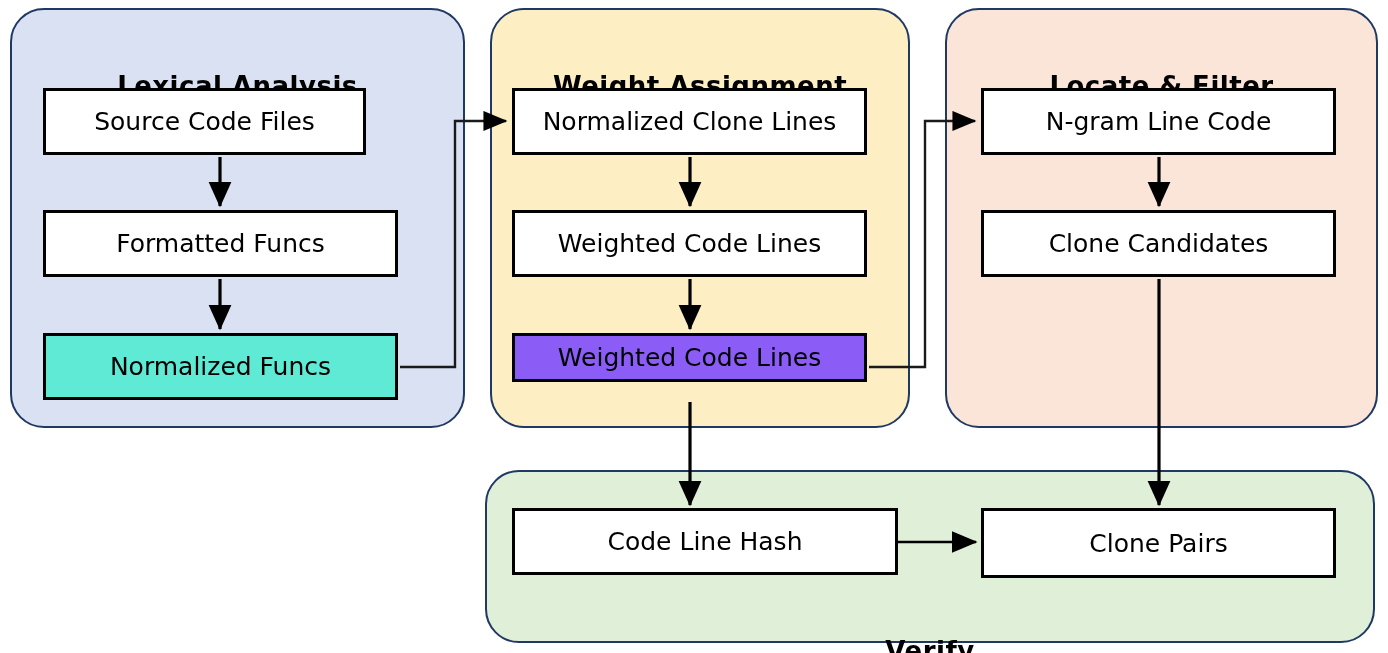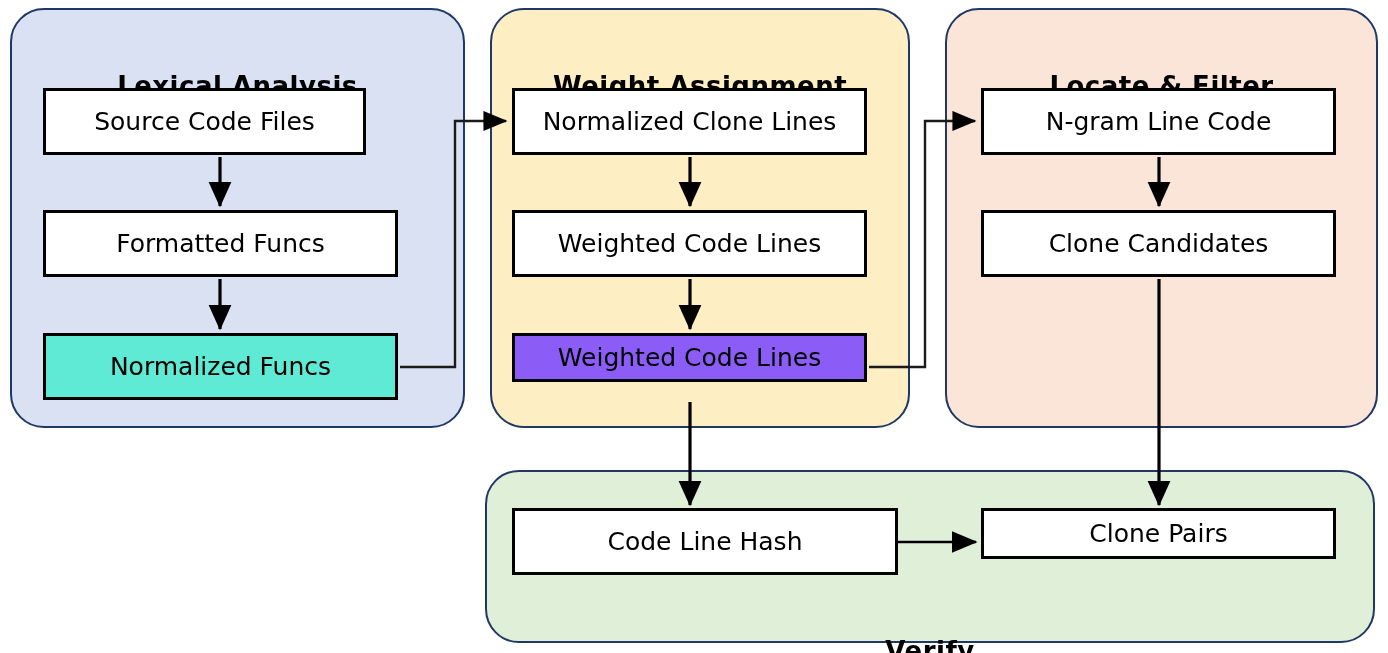--- a/index.html
+++ b/index.html
@@ -128,17 +128,17 @@
   <div class="node" id="node-n-gram-line-hash" style="left: 981px; top: 88px; width: 355px; height: 67px; background: rgb(255, 255, 255); border-color: rgb(0, 0, 0);">
     <span class="node-label">N-gram Line Code</span>
   </div>
   <div class="node" id="node-clone-candidates" style="left: 981px; top: 210px; width: 355px; height: 67px; background: rgb(255, 255, 255); border-color: rgb(0, 0, 0);">
     <span class="node-label">Clone Candidates</span>
   </div>
 
   <div class="node" id="node-code-line-hash" style="left: 512px; top: 508px; width: 386px; height: 67px; background: rgb(255, 255, 255); border-color: rgb(0, 0, 0);">
     <span class="node-label">Code Line Hash</span>
   </div>
-  <div class="node" id="node-clone-pairs" style="left: 981px; top: 508px; width: 355px; height: 51px; background: rgb(255, 255, 255); border-color: rgb(0, 0, 0);">
+  <div class="node" id="node-clone-pairs" style="left: 981px; top: 508px; width: 355px; height: 70px; background: rgb(255, 255, 255); border-color: rgb(0, 0, 0);">
     <span class="node-label">Clone Pairs</span>
   </div>
 
 </div>
 
 </body></html>

